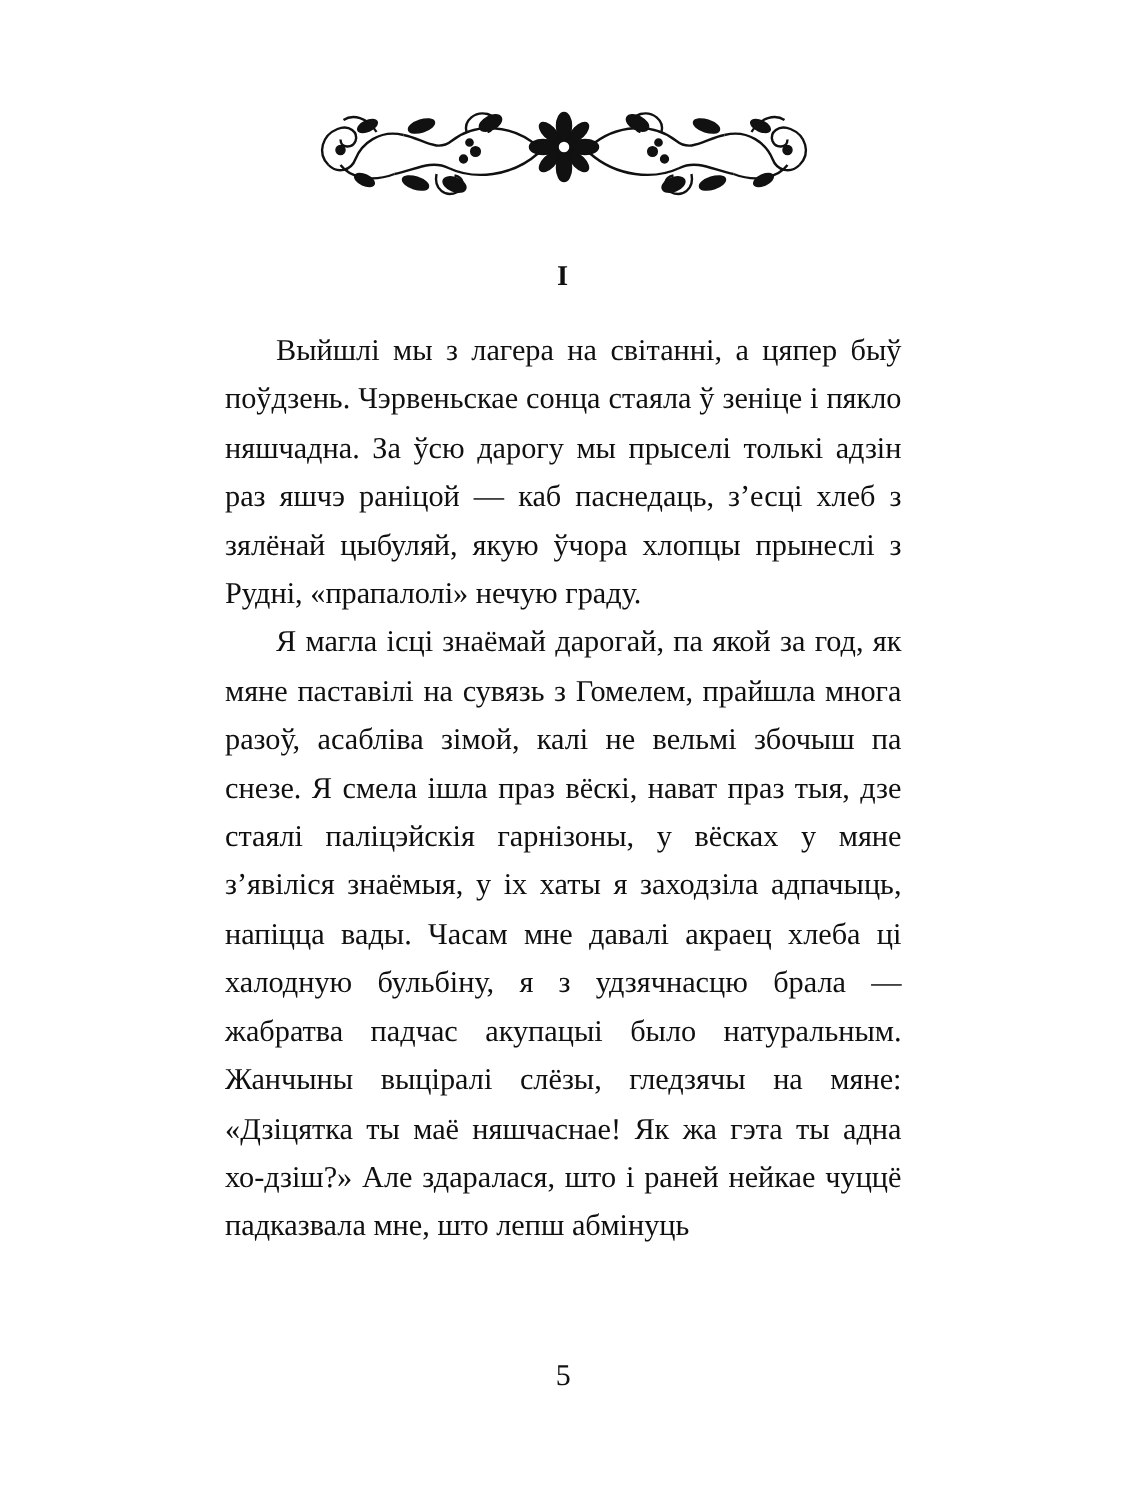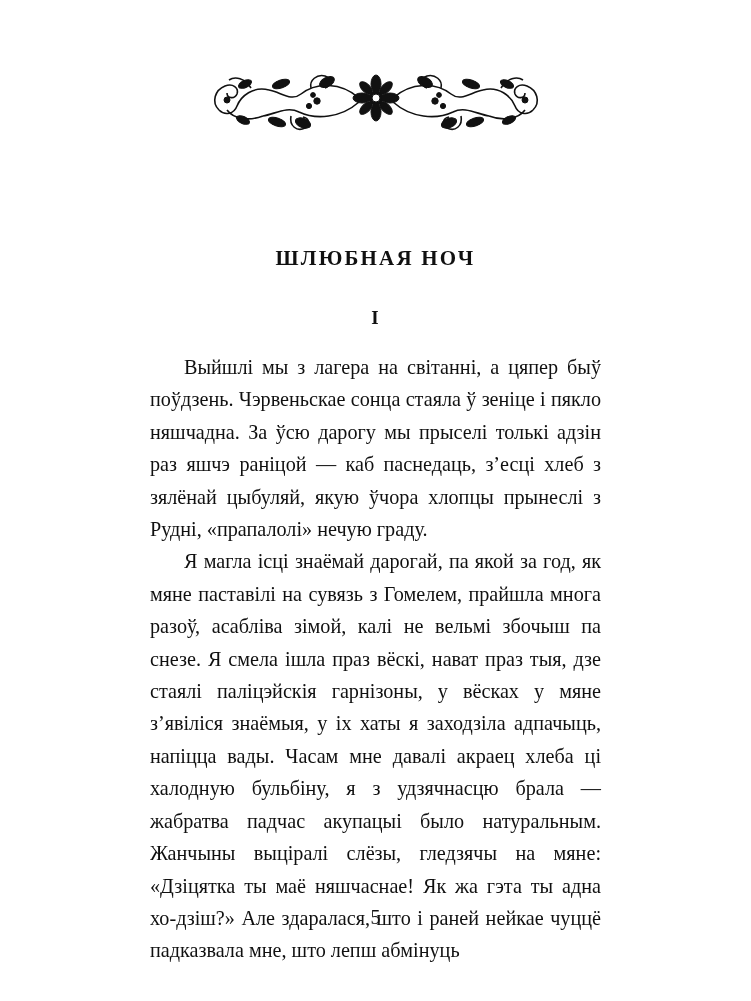--- a/index.html
+++ b/index.html
@@ -144,21 +144,20 @@
             <circle cx="176" cy="33" r="3.2"></circle>
             <circle cx="168" cy="38" r="2.6"></circle>
             <circle cx="172" cy="27" r="2.4"></circle>
             <circle cx="86" cy="32" r="3"></circle>
           </g>
         </g>
       </g>
     </svg>
   </div>
 
-  <div class="chapter-title">ШЛЮБНАЯ НОЧ</div>
 
   <div class="section-number">I</div>
 
   <div class="body-text">
     <p>Выйшлі мы з лагера на світанні, а цяпер быў поўдзень. Чэрвеньскае сонца стаяла ў зеніце і пякло няшчадна. За ўсю дарогу мы прыселі толькі адзін раз яшчэ раніцой — каб паснедаць, з’есці хлеб з зялёнай цыбуляй, якую ўчора хлопцы прынеслі з Рудні, «прапалолі» нечую граду.</p>
     <p>Я магла ісці знаёмай дарогай, па якой за год, як мяне паставілі на сувязь з Гомелем, прайшла многа разоў, асабліва зімой, калі не вельмі збочыш па снезе. Я смела ішла праз вёскі, нават праз тыя, дзе стаялі паліцэйскія гарнізоны, у вёсках у мяне з’явіліся знаёмыя, у іх хаты я заходзіла адпачыць, напіцца вады. Часам мне давалі акраец хлеба ці халодную бульбіну, я з удзячнасцю брала — жабратва падчас акупацыі было натуральным. Жанчыны выціралі слёзы, гледзячы на мяне: «Дзіцятка ты маё няшчаснае! Як жа гэта ты адна хо-дзіш?» Але здаралася, што і раней нейкае чуццё падказвала мне, што лепш абмінуць</p>
   </div>
 
   <div class="page-number">5</div>
 

